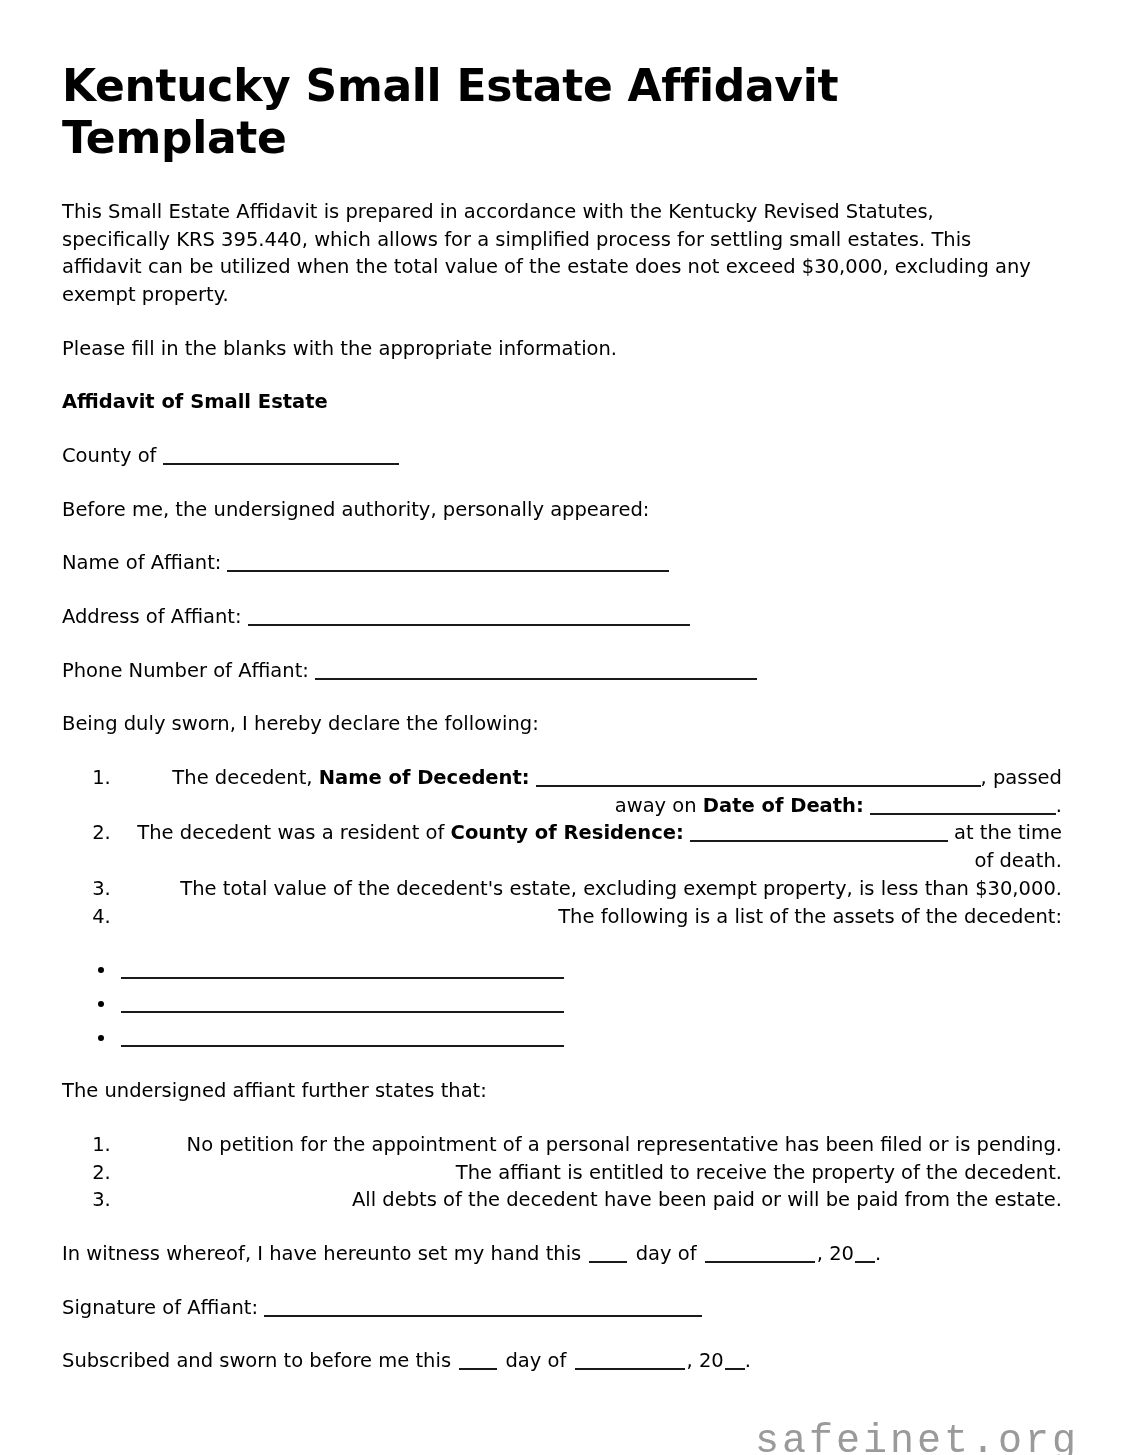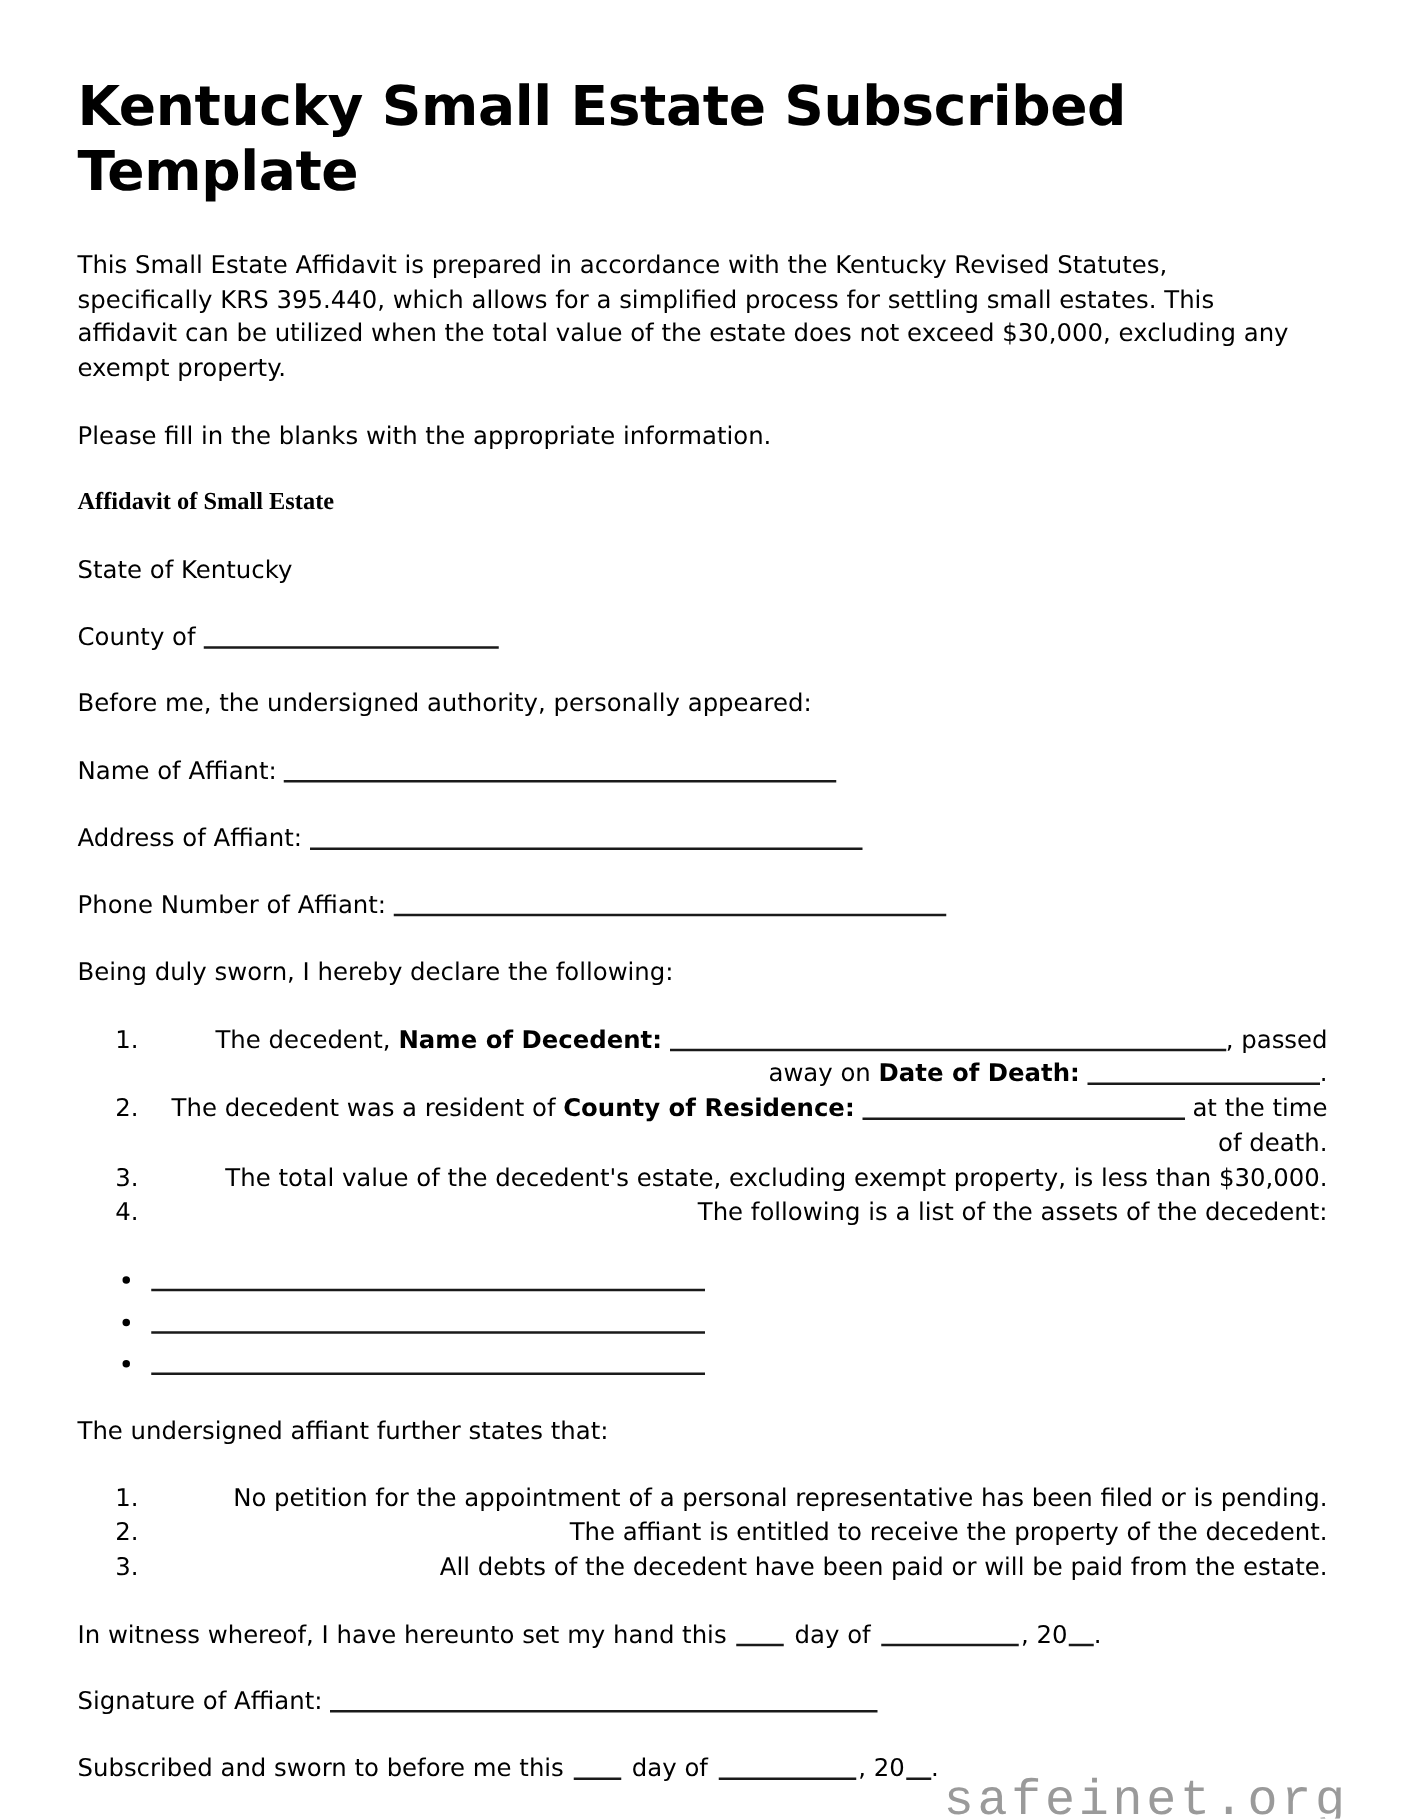--- a/index.html
+++ b/index.html
@@ -33,21 +33,20 @@
     font-size: 19.5px;
     line-height: 1.42;
     margin: 0 0 26px 0;
     max-width: 985px;
   }
   p.section-head {
     font-size: 19.5px;
     font-weight: bold;
     line-height: 1.42;
     margin: 0 0 26px 0;
-    font-family: Liberation Serif, serif;
   }
   p.field-line {
     font-size: 19.5px;
     line-height: 1.42;
     margin: 0 0 26px 0;
   }
   p.field-line .field-label {
     font-weight: normal;
   }
   .blank {
@@ -113,29 +112,28 @@
     white-space: nowrap;
     user-select: none;
     margin-top: 44px;
   }
 </style>
 </head>
 <body>
 
 <div class="page">
 
-  <h1 class="doc-title">Kentucky Small Estate Subscribed Template</h1>
+  <h1 class="doc-title">Kentucky Small Estate Affidavit Template</h1>
 
   <p class="body-text">This Small Estate Affidavit is prepared in accordance with the Kentucky Revised Statutes, specifically KRS 395.440, which allows for a simplified process for settling small estates. This affidavit can be utilized when the total value of the estate does not exceed $30,000, excluding any exempt property.</p>
 
   <p class="body-text">Please fill in the blanks with the appropriate information.</p>
 
   <p class="section-head">Affidavit of Small Estate</p>
 
-  <p class="body-text">State of Kentucky</p>
 
   <p class="field-line"><span>County of</span> <span class="blank b-county"></span></p>
 
   <p class="body-text">Before me, the undersigned authority, personally appeared:</p>
 
   <p class="field-line"><span class="field-label">Name of Affiant:</span><span class="blank b-name"></span></p>
 
   <p class="field-line"><span class="field-label">Address of Affiant:</span><span class="blank b-address"></span></p>
 
   <p class="field-line"><span class="field-label">Phone Number of Affiant:</span><span class="blank b-phone"></span></p>

